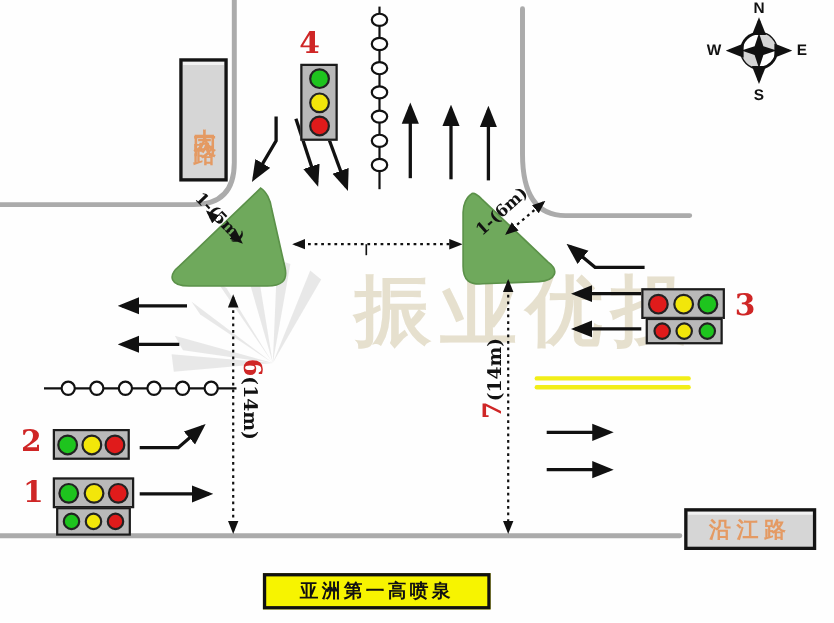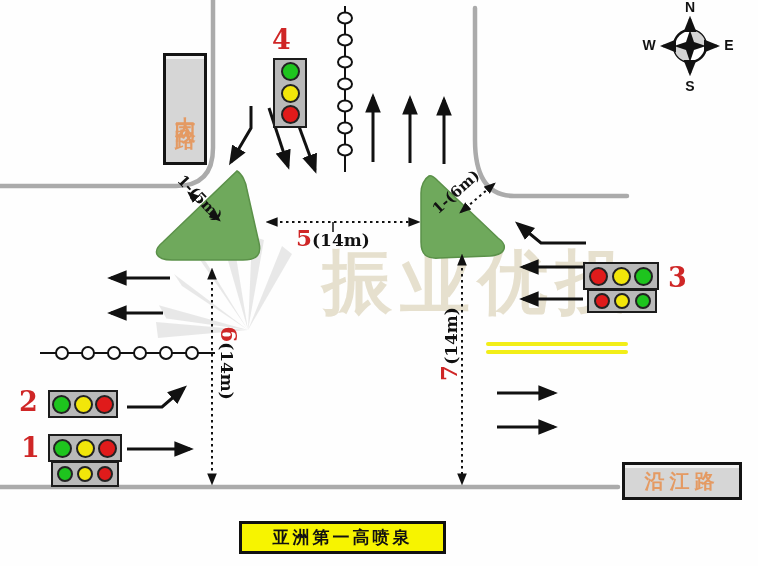--- a/index.html
+++ b/index.html
@@ -188,23 +188,20 @@
     <span class="bulb r b18"></span>
     <span class="bulb y b18"></span>
     <span class="bulb g b18"></span>
   </div>
   <div class="tl" style="left:587px;top:289px;width:70px;height:24px;">
     <span class="bulb r b16"></span>
     <span class="bulb y b16"></span>
     <span class="bulb g b16"></span>
   </div>
 
-  <div class="meas" style="left:296px;top:224px;">
-    <span class="mnum">5</span><span class="mdist">(14m)</span>
-  </div>
   <div class="meas rot" style="left:229px;top:363px;">
     <span class="mnum">6</span><span class="mdist">(14m)</span>
   </div>
   <div class="meas rotccw" style="left:448px;top:344px;">
     <span class="mnum">7</span><span class="mdist">(14m)</span>
   </div>
   <div class="isl-label" style="left:200px;top:198px;transform:translate(-50%,-50%) rotate(46deg);">1-(5m)</div>
   <div class="isl-label" style="left:456px;top:192px;transform:translate(-50%,-50%) rotate(-42deg);">1-(6m)</div>
 
 </div>

